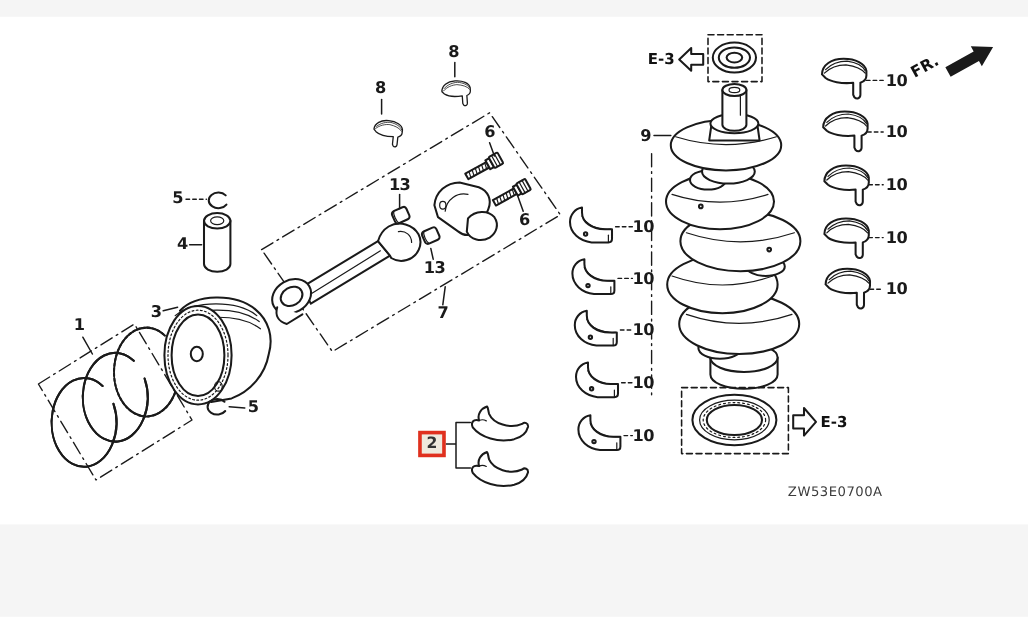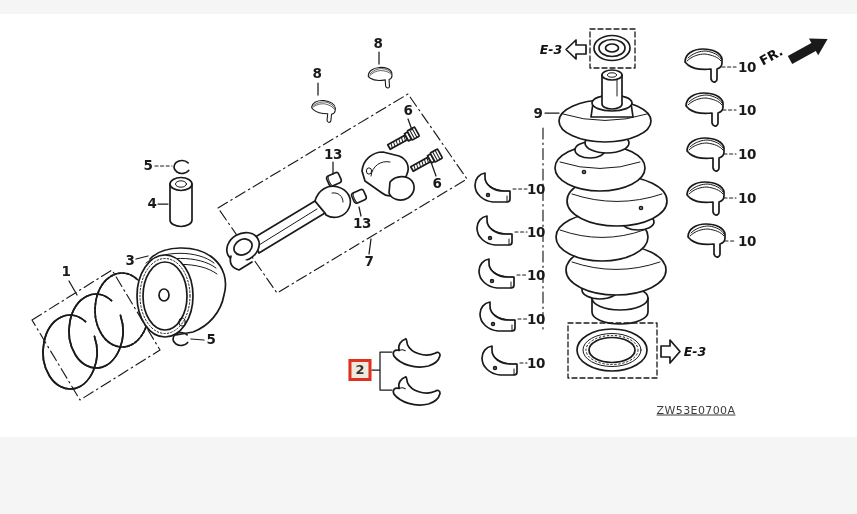--- a/index.html
+++ b/index.html
@@ -14,25 +14,25 @@
   .art .ld{stroke-width:1.25;}
   .art .dsh{stroke-width:1.15;stroke-dasharray:3 2.6;}
   .art .dd{stroke-width:1.15;stroke-dasharray:11 4 1.5 4;}
   .art .dbox{stroke-width:1.3;stroke-dasharray:5 3;}
   .art .solid{fill:#1a1a1a;stroke:none;}
   .callout{position:absolute;transform:translate(-50%,-50%);z-index:3;
        font-weight:bold;font-size:13.5px;line-height:1;color:#1a1a1a;letter-spacing:-0.5px;cursor:pointer;}
   .callout.sel{border:3px solid #e0301e;background:#efe9dd;color:#333333;
        padding:1px 4px 2px 4px;font-size:13px;letter-spacing:0;}
   .ref{position:absolute;transform:translate(-50%,-50%);z-index:3;
-       font-weight:bold;font-size:12.5px;color:#111111;cursor:pointer;font-style:italic;}
+       font-weight:bold;font-size:12.5px;color:#111111;cursor:pointer;}
   .fr{position:absolute;transform:translate(-50%,-50%) rotate(-29deg);z-index:3;
        font-weight:bold;font-size:13px;color:#111111;}
   .code{position:absolute;transform:translate(-50%,-50%);z-index:3;
-       font-size:11px;color:#3d3d3d;letter-spacing:0.4px;text-decoration:underline;}
+       font-size:11px;color:#3d3d3d;letter-spacing:0.4px;}
 </style>
 </head>
 <body>
 
 <div class="canvas"></div>
 
 <svg class="art" viewBox="0 0 857 514">
   <defs>
     <g id="shellL">
       <path class="fw" d="M11,1 C5,2 1,7 1,13 C1,22 9,29 19,30 L33,30 C35,30 36,29 36,27 L36,19 L30,19 C19,19 11,13 11,5 Z"></path>

